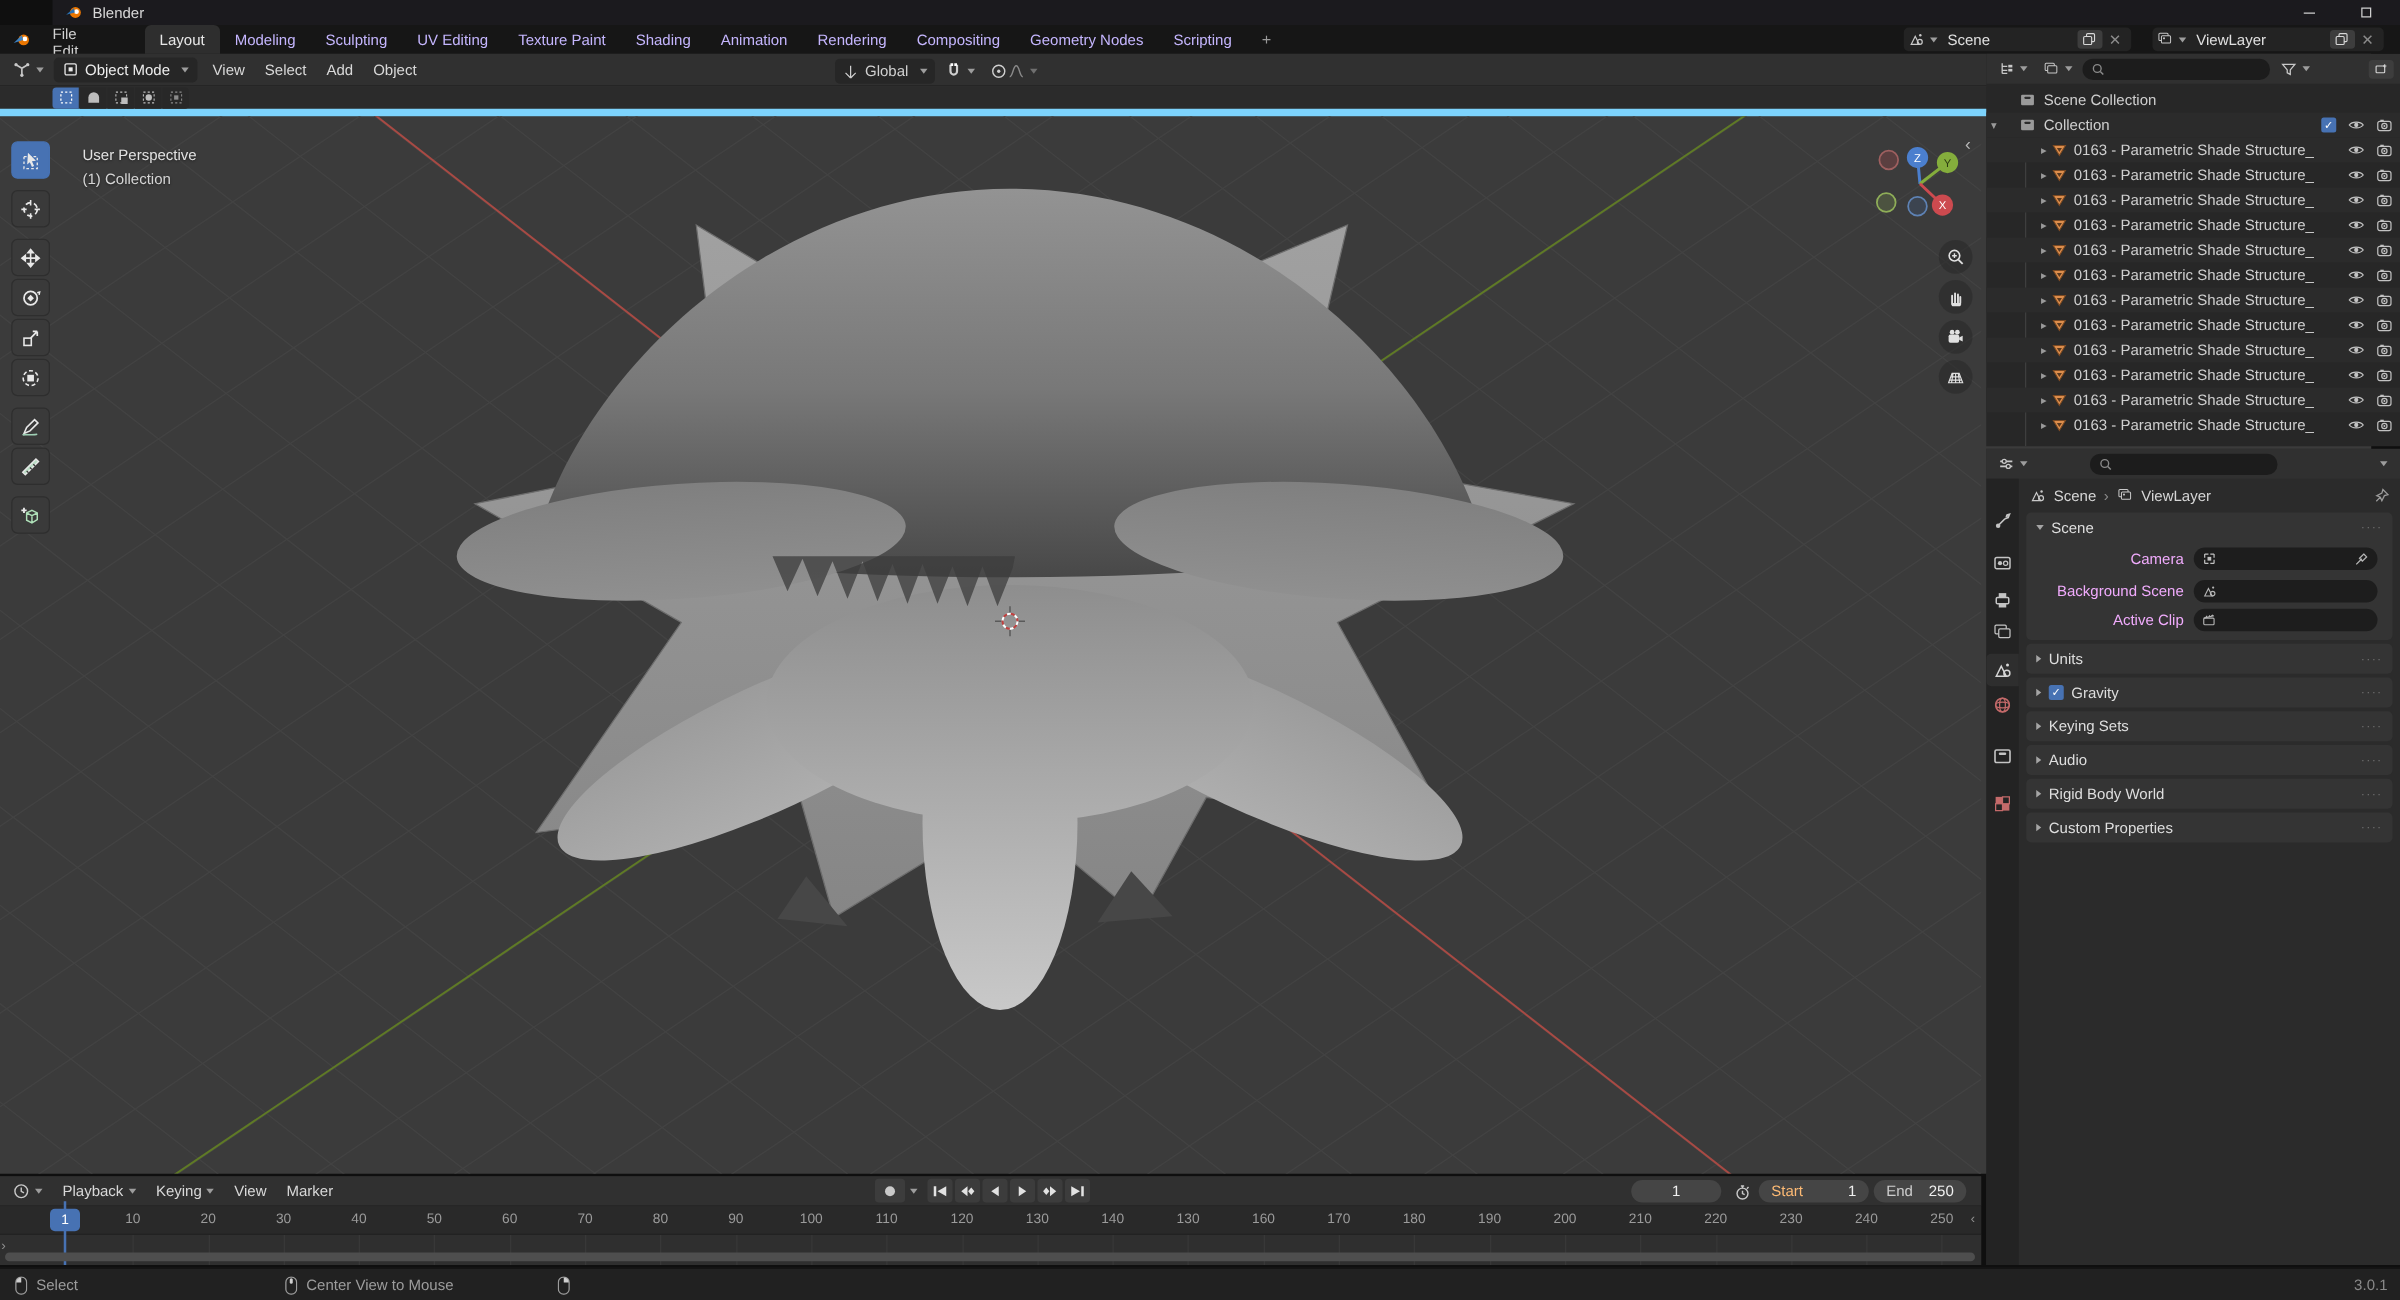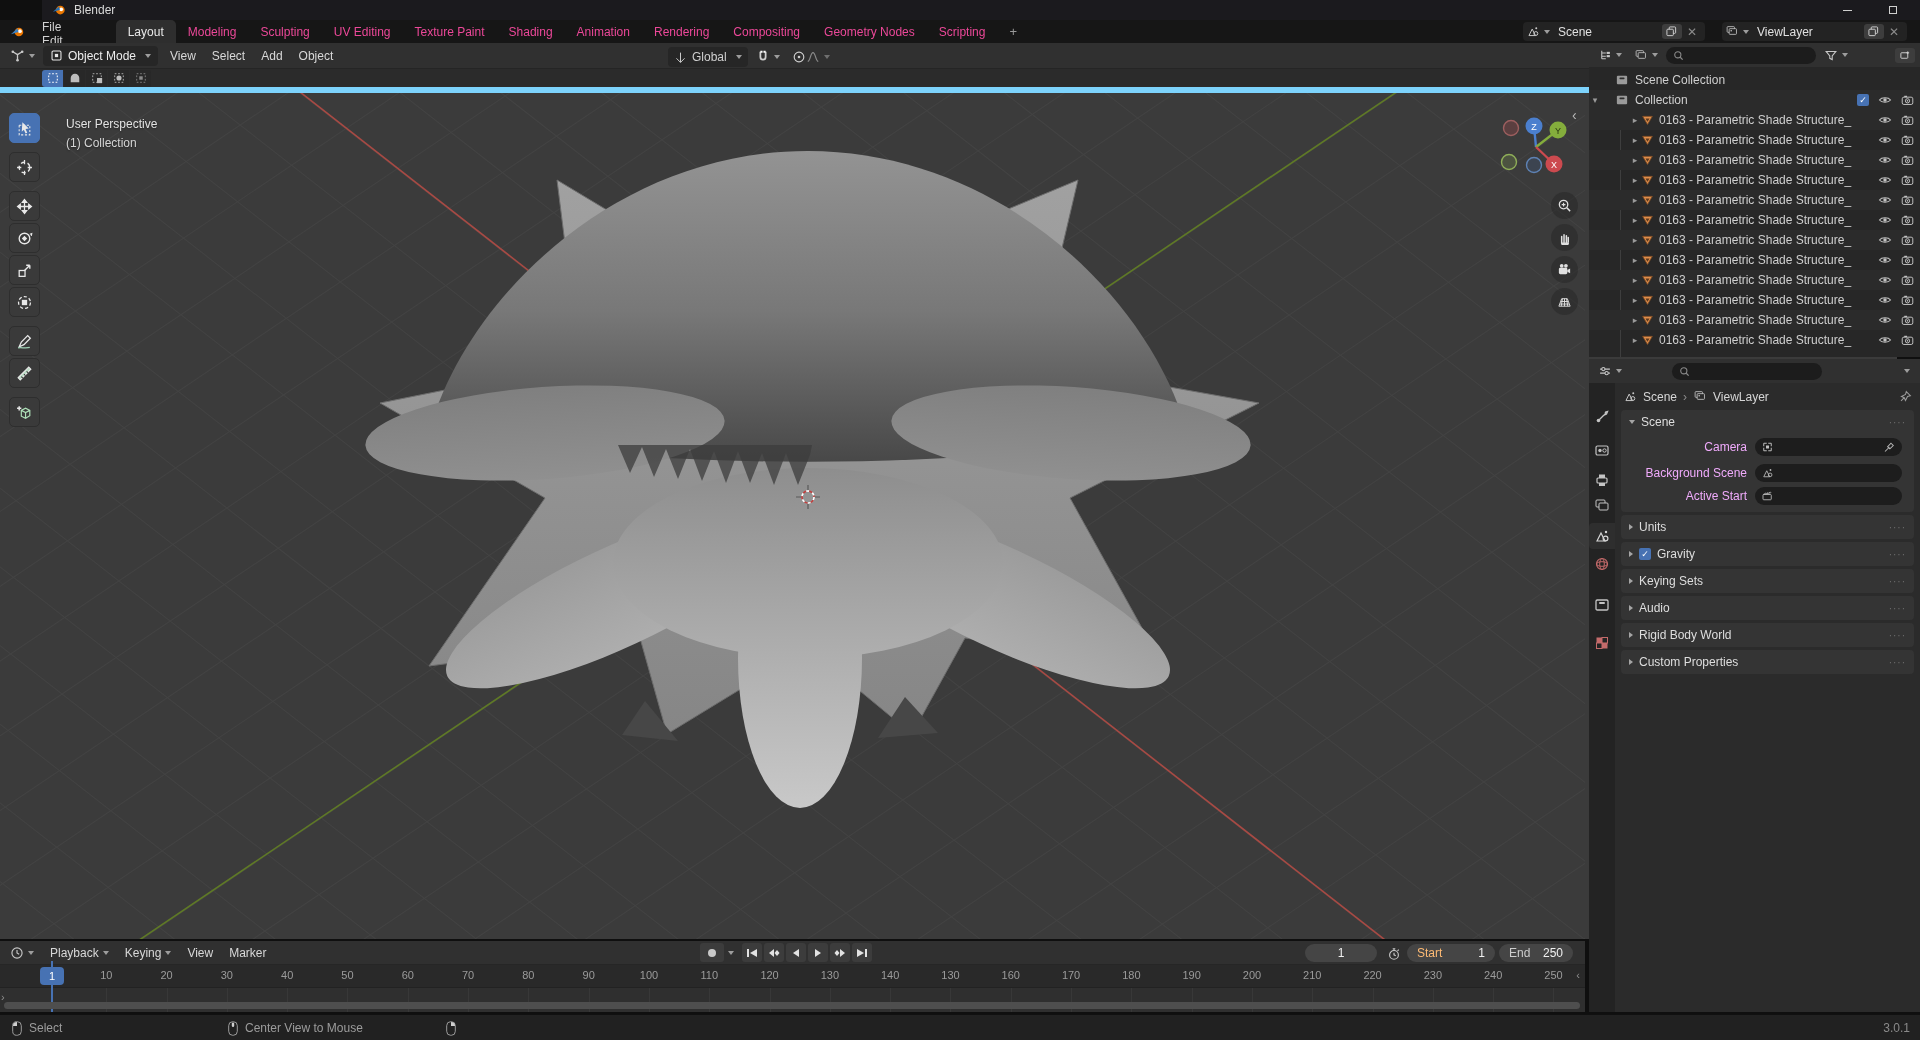--- a/index.html
+++ b/index.html
@@ -12,21 +12,21 @@
   #win-controls { margin-left:auto; display:flex; height:100%; }
   .win-btn { width:46px; height:100%; display:flex; align-items:center; justify-content:center; color:#cfcfcf; font-size:13px; }
   .win-btn .bar { width:9px; height:1px; background:#cfcfcf; }
   .win-btn .box { width:8px; height:8px; border:1px solid #cfcfcf; }
 
   
   #topbar { position:absolute; left:0; top:20px; width:1920px; height:23px; background:#161616; display:flex; align-items:stretch; }
   #app-menu-btn { display:flex; align-items:center; padding:0 8px 0 10px; }
   .menu-item { display:flex; align-items:center; padding:0 9px; color:#d2d2d2; }
   #tabs-row { display:flex; align-items:stretch; margin-left:22px; }
-  .ws-tab { display:flex; align-items:center; padding:0 12px; color:#ec4899; border-radius:5px 5px 0 0; }
+  .ws-tab { display:flex; align-items:center; padding:0 12px; color:#c4b5fd; border-radius:5px 5px 0 0; }
   .ws-tab.active { background:#2e2e2e; color:#e8e8e8; }
   .ws-tab.newtab { color:#9a9a9a; font-size:13px; }
   .id-selector { position:absolute; top:2px; height:19px; background:#232323; border-radius:4px; display:flex; align-items:center; padding:0 3px; }
   .id-selector .name { padding:0 8px; color:#e0e0e0; min-width:60px; }
   .mini-btn { width:20px; height:15px; background:#3d3d3d; border-radius:3px; display:flex; align-items:center; justify-content:center; }
   .x-btn { color:#8b8b8b; padding:0 5px; font-size:12px; }
 
   .chev { width:0; height:0; border-left:3.5px solid transparent; border-right:3.5px solid transparent; border-top:4.5px solid #9d9d9d; display:inline-block; margin-left:4px; }
 
   
@@ -1020,21 +1020,21 @@
         <span class="prop-label">Background Scene</span>
         <div class="prop-field">
           <svg width="13" height="12" viewBox="0 0 16 16">
               <path d="M3 13 L7 5 L11 13 Z" fill="none" stroke="#b5b5b5" stroke-width="1.2"></path>
               <circle cx="11.5" cy="10.5" r="2.4" fill="none" stroke="#b5b5b5" stroke-width="1.2"></circle>
               <circle cx="12" cy="4" r="1.2" fill="#b5b5b5"></circle>
             </svg>
         </div>
       </div>
       <div class="prop-row" style="padding-bottom:6px;">
-        <span class="prop-label">Active Start</span>
+        <span class="prop-label">Active Clip</span>
         <div class="prop-field">
           <svg width="13" height="12" viewBox="0 0 16 16">
               <rect x="2" y="6" width="11" height="7" rx="1" fill="none" stroke="#b5b5b5" stroke-width="1.2"></rect>
               <path d="M2 6 L13 3.5 M4 5.5 l1.5-2 M7 5 l1.5-2 M10 4.4 l1.5-2" stroke="#b5b5b5" stroke-width="1.1"></path>
             </svg>
         </div>
       </div>
     </div>
     <div id="collapsed-panels">
         <div class="prop-panel">

